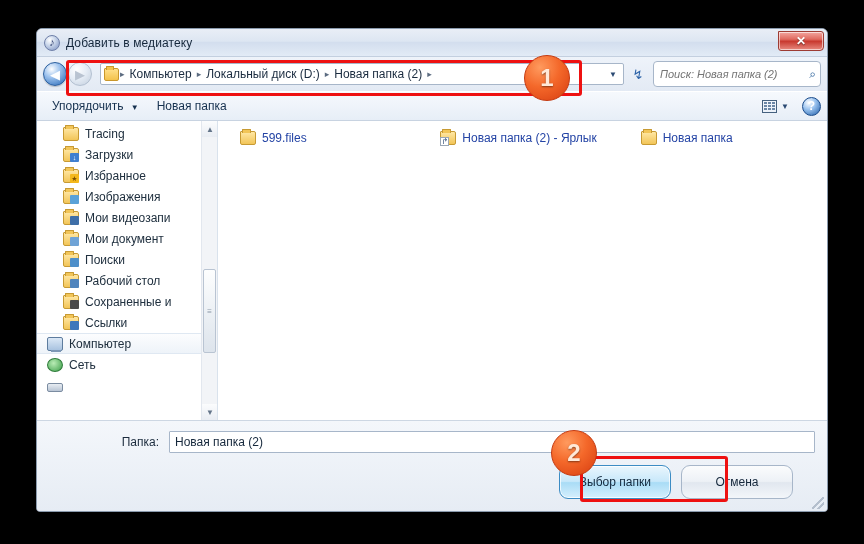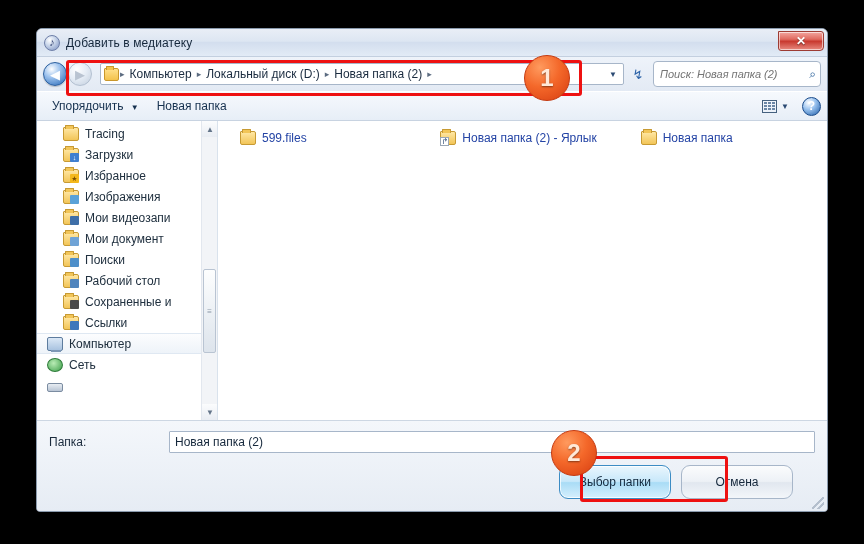--- a/index.html
+++ b/index.html
@@ -350,21 +350,21 @@
     border-top: 1px solid #cdd7e3;
     padding: 10px 12px 12px 12px;
     position: relative;
   }
   #folder-row {
     display: flex; align-items: center;
     margin-bottom: 12px;
   }
   #folder-label {
     font-size: 12px; color: #1b2b3d;
-    width: 120px; text-align: left;
+    width: 120px; text-align: right;
     padding-right: 10px;
   }
   #folder-input {
     flex: 1 1 auto;
     height: 22px;
     background: #ffffff;
     border: 1px solid #a7b6c9;
     border-radius: 1px;
     font-family: "Liberation Sans", sans-serif;
     font-size: 12px;

